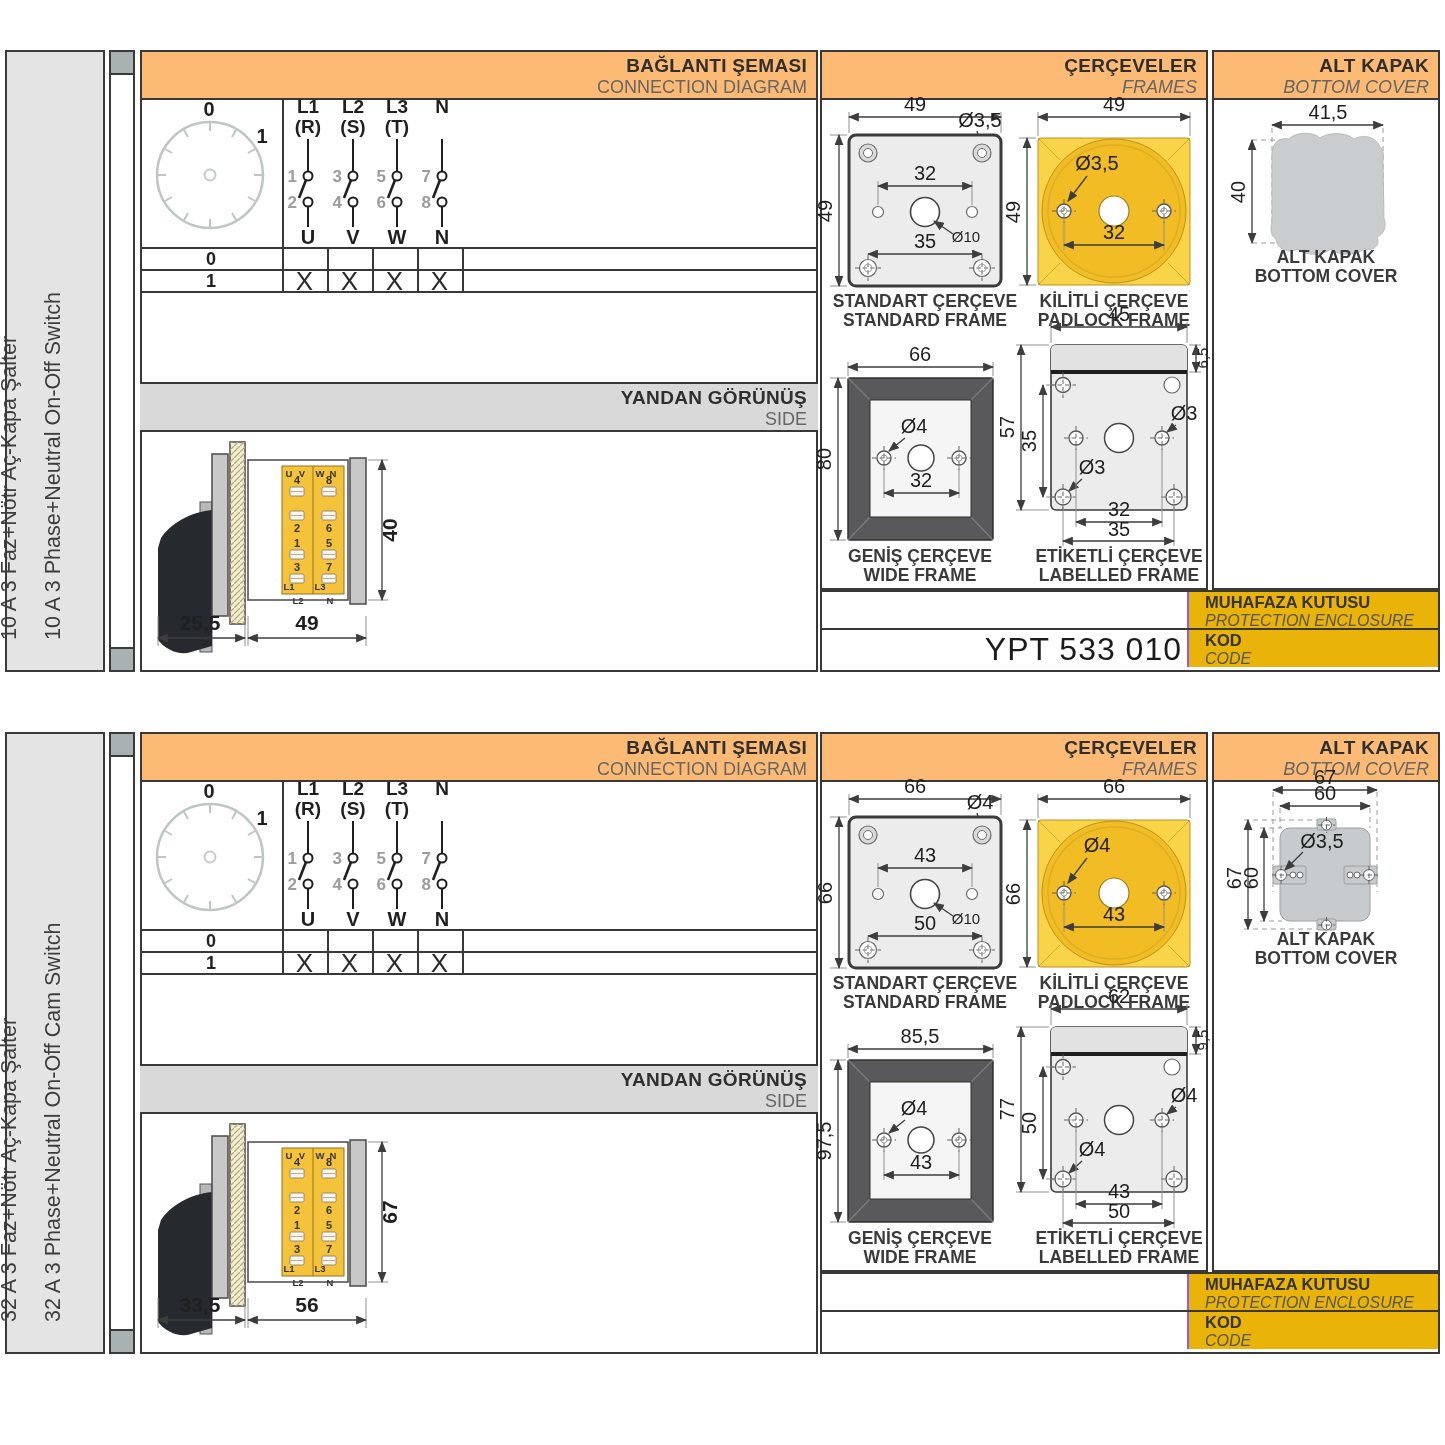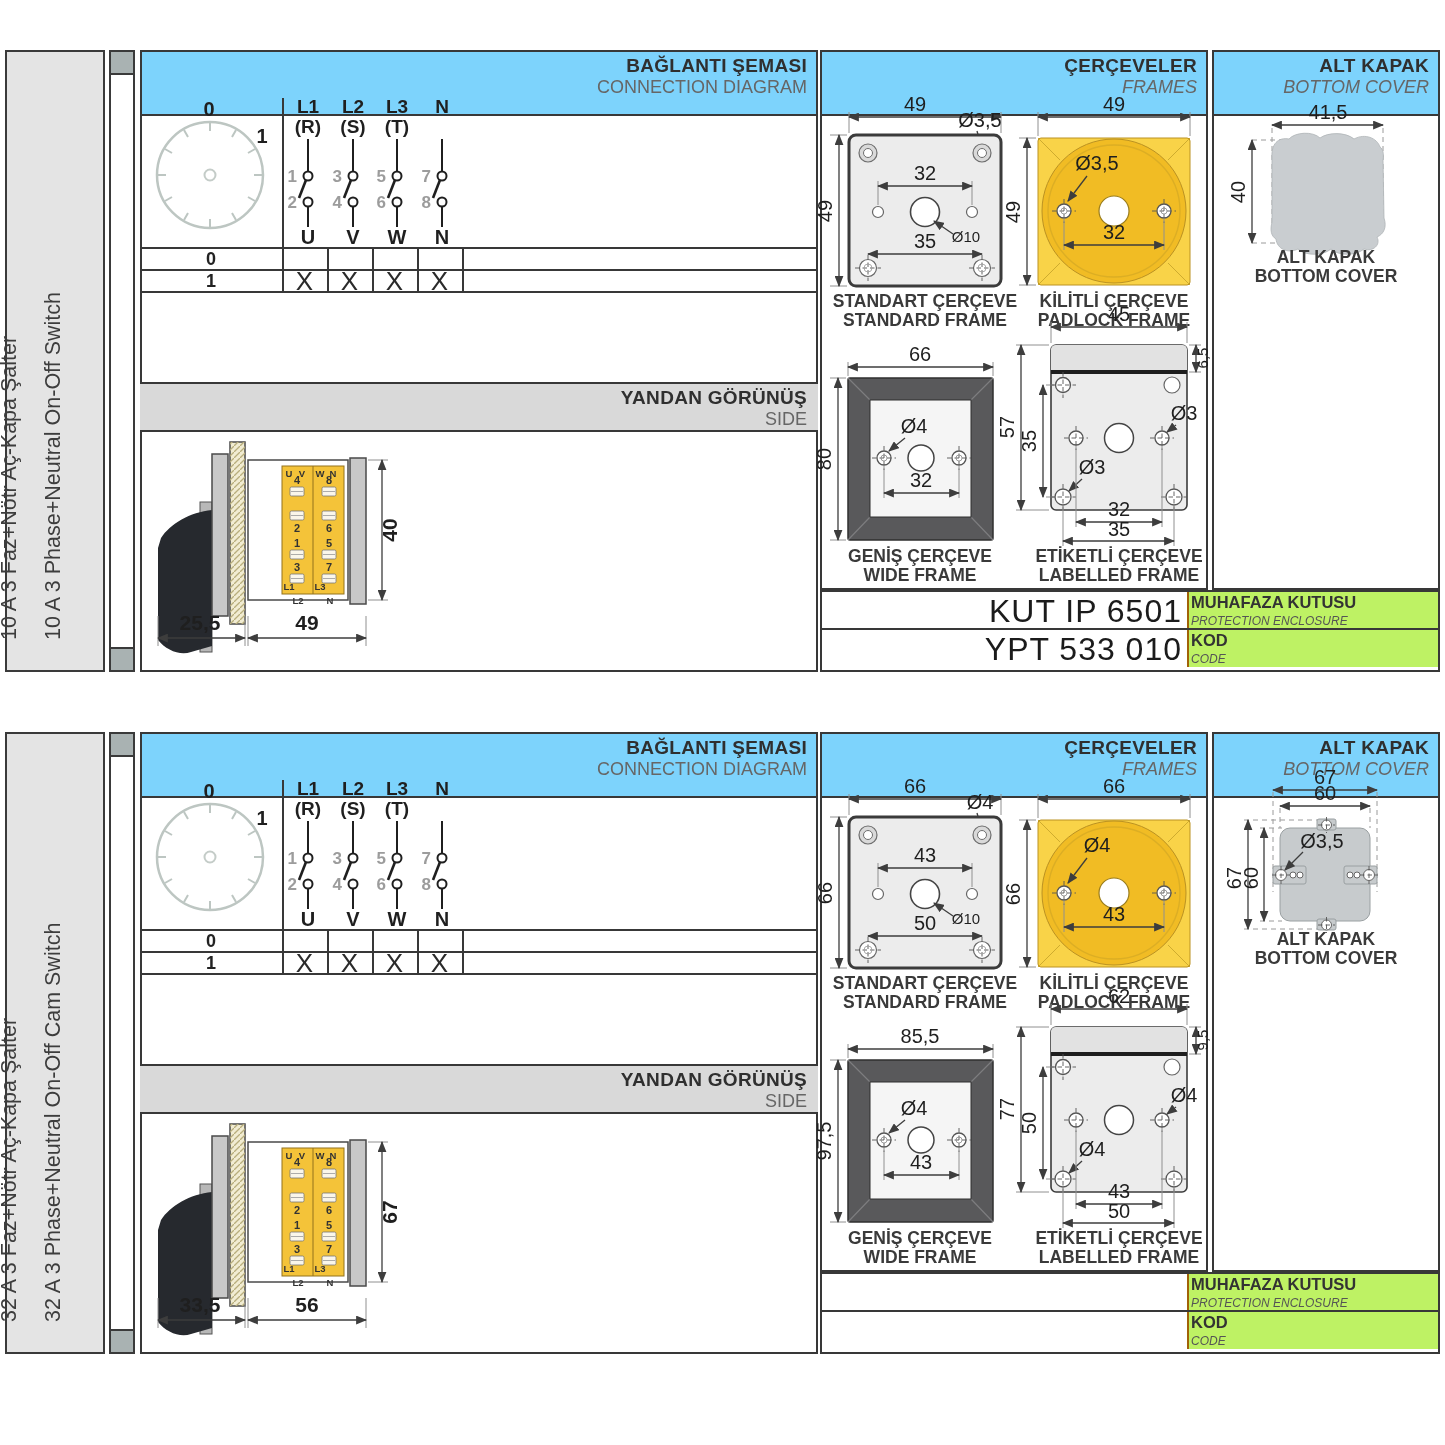--- a/index.html
+++ b/index.html
@@ -10,38 +10,38 @@
   .vtext.tr{left:14px}
   .vtext.en{left:58px}
   .spine{position:absolute;left:109px;top:0;width:26px;height:622px;background:#fff;border:2px solid #3a3a3a}
   .spine-cap{position:absolute;left:0;right:0;height:23px;background:#a9b2b2}
   .spine-cap.t{top:0;border-bottom:2px solid #3a3a3a}
   .spine-cap.b{bottom:0;border-top:2px solid #3a3a3a}
   .colbox{position:absolute;top:0;border:2.5px solid #383838;background:#fff}
   .col-a{left:140px;width:678px;height:622px}
   .col-b{left:820px;width:388px;height:540px}
   .col-c{left:1212px;width:228px;height:540px}
-  .hdr{position:absolute;left:0;right:0;top:0;height:64px;background:#7dd3fc;border-bottom:2.5px solid #383838;text-align:right;padding:3px 9px}
+  .hdr{position:absolute;left:0;right:0;top:0;height:48px;background:#fdba74;border-bottom:2.5px solid #383838;text-align:right;padding:3px 9px}
   .h1{font-size:19px;font-weight:bold;color:#2f2f2f;line-height:22px;letter-spacing:.3px}
   .h2{font-size:18px;color:#666;line-height:20px}
   .it{font-style:italic}
   .ln{position:absolute;background:#383838}
   .lnh{height:2px}
   .lnv{width:2px}
   .trow-label{position:absolute;left:140px;width:142px;height:20px;text-align:center;font-size:18px;font-weight:bold;color:#222}
   .xcell{position:absolute;width:45px;height:22px;text-align:center;font-size:26px;color:#2b2b2b;line-height:22px}
   .side-hdr{position:absolute;left:140px;top:332px;width:678px;height:50px;background:#d9d9d9;border-top:2.5px solid #383838;border-bottom:2.5px solid #383838;text-align:right;padding:3px 11px}
   .codes{position:absolute;left:820px;top:540px;width:620px;height:82px;border:2.5px solid #383838;background:#fff}
   .crow{position:relative;width:100%}
   .crow.r1{height:38px;border-bottom:2px solid #383838}
   .crow.r2{height:37px}
   .code-val{position:absolute;left:0;top:1px;width:360px;text-align:right;font-size:32px;color:#1b1b1b;letter-spacing:1px}
-  .code-lab{position:absolute;left:365px;top:0;bottom:0;right:0;background:#bef264;border-left:2px solid #a16207;padding:1px 2px}
+  .code-lab{position:absolute;left:365px;top:0;bottom:0;right:0;background:#eab308;border-left:2px solid #8b5cf6;padding:1px 16px}
   .cl1{font-size:16.5px;font-weight:bold;color:#333;line-height:19px}
-  .cl2{font-size:12px;font-style:italic;color:#555;line-height:18px}
+  .cl2{font-size:16px;font-style:italic;color:#555;line-height:18px}
   svg.art{position:absolute;left:0;top:0;width:1445px;height:622px;pointer-events:none}
   svg text{font-family:"Liberation Sans","DejaVu Sans",sans-serif}
   .pl{stroke:#1f1f1f;stroke-width:2;fill:none}
   .pl2{stroke:#1f1f1f;stroke-width:2.6;fill:none}
   .pc{fill:#fff;stroke:#1f1f1f;stroke-width:2}
   .dl{stroke:#3d3d3d;stroke-width:1.3;fill:none}
   .xl{stroke:#909090;stroke-width:1;fill:none}
   .xd{stroke:#9a9a9a;stroke-width:1;stroke-dasharray:5 4;fill:none}
   .ch{stroke:#555;stroke-width:0.9;stroke-dasharray:4.5 3;fill:none}
   .num{font-size:20px;fill:#1f1f1f;text-anchor:middle}
@@ -114,21 +114,20 @@
   <div class="xcell" style="left:372px;top:220px">X</div>
   <div class="xcell" style="left:417px;top:220px">X</div>
 
   <div class="side-hdr">
     <div class="h1">YANDAN GÖRÜNÜŞ</div>
     <div class="h2">SIDE</div>
   </div>
 
   <div class="codes">
     <div class="crow r1">
-      <div class="code-val">KUT IP 6501</div>
       <div class="code-lab">
         <div class="cl1">MUHAFAZA KUTUSU</div>
         <div class="cl2">PROTECTION ENCLOSURE</div>
       </div>
     </div>
     <div class="crow r2">
       <div class="code-val">YPT 533 010</div>
       <div class="code-lab">
         <div class="cl1">KOD</div>
         <div class="cl2">CODE</div>

